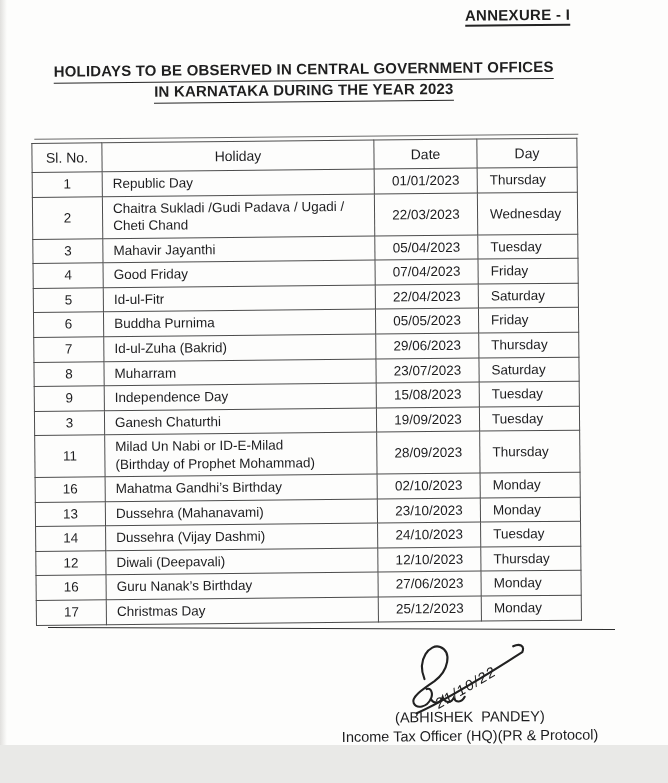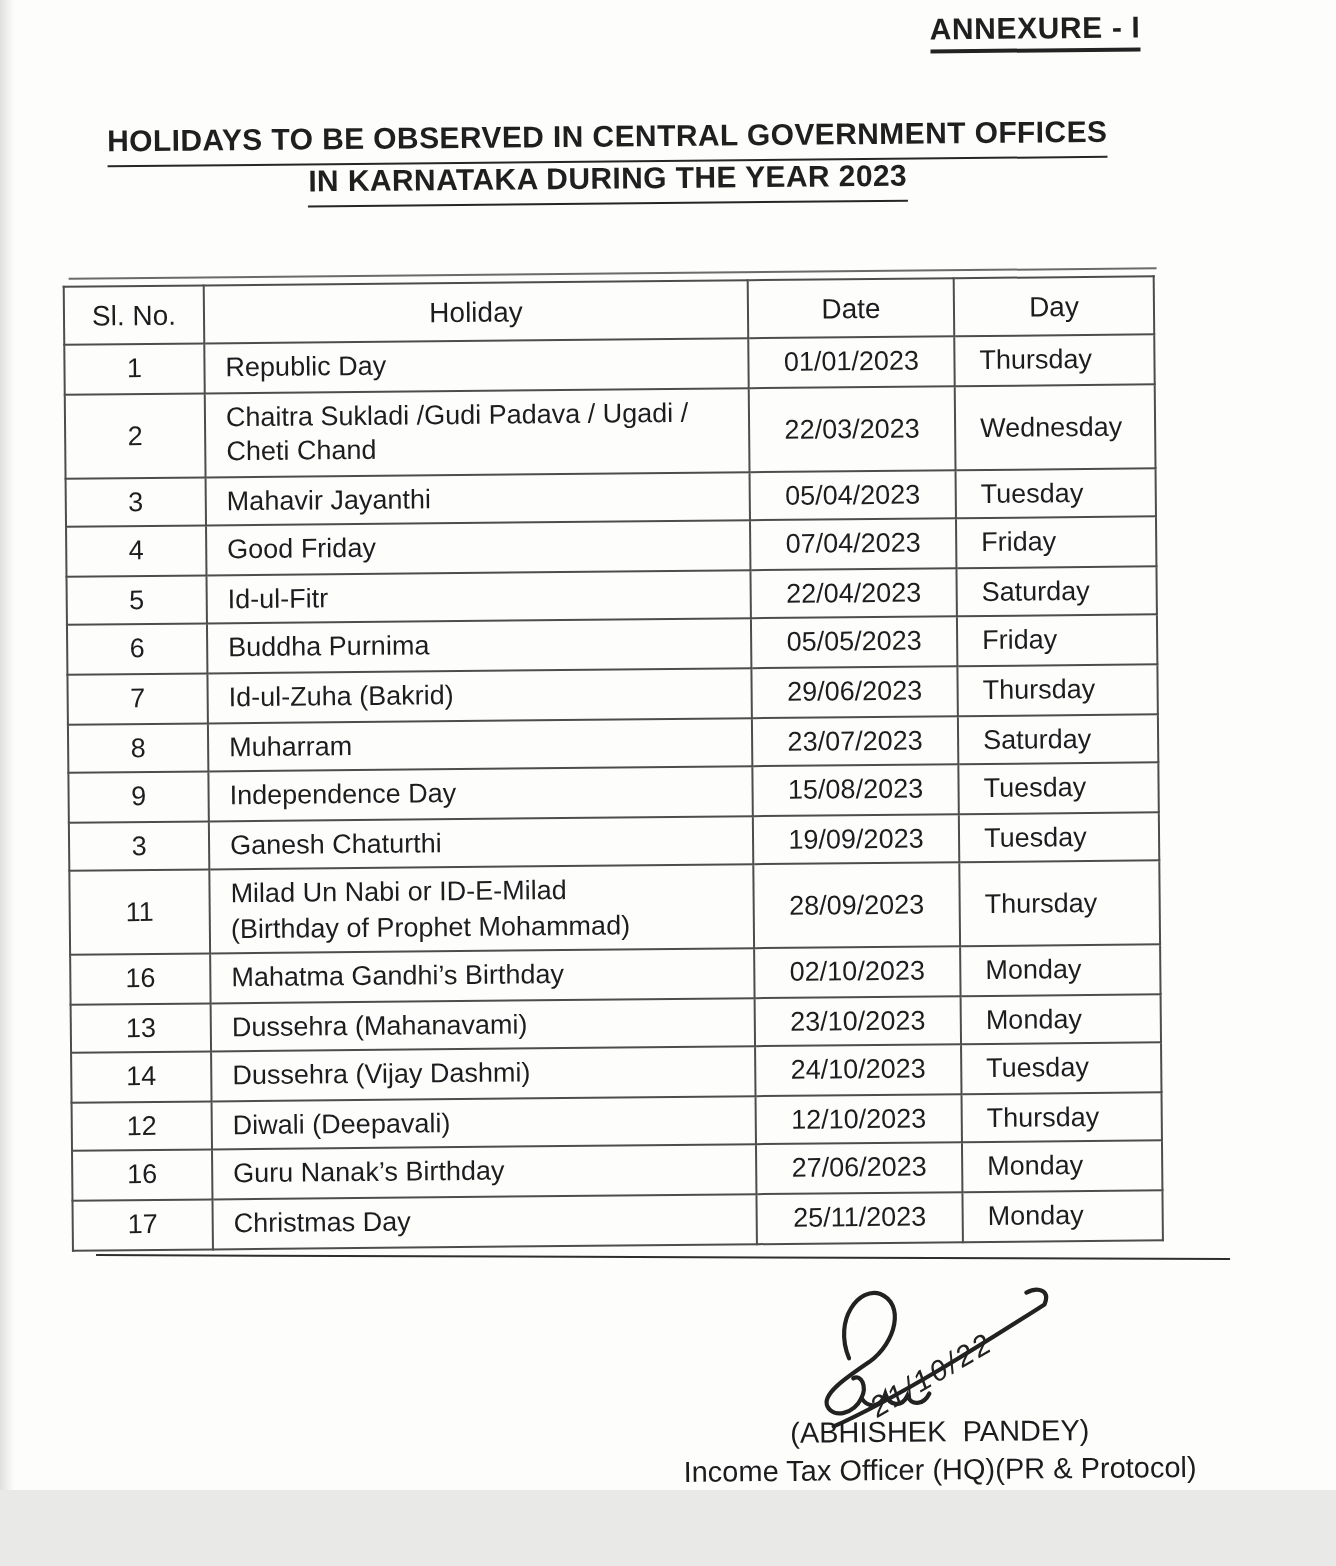--- a/index.html
+++ b/index.html
@@ -200,21 +200,21 @@
             </tr>
             <tr>
               <td>16</td>
               <td>Guru Nanak’s Birthday</td>
               <td>27/06/2023</td>
               <td>Monday</td>
             </tr>
             <tr>
               <td>17</td>
               <td>Christmas Day</td>
-              <td>25/11/2023</td>
+              <td>25/12/2023</td>
               <td>Monday</td>
             </tr>
           </tbody>
       </table>
     </div>
 
     <div class="separator"></div>
 
     <svg class="signature-svg" width="160" height="80" viewBox="0 0 160 80">
       <g fill="none" stroke="#222222" stroke-width="2.1" stroke-linecap="round">

